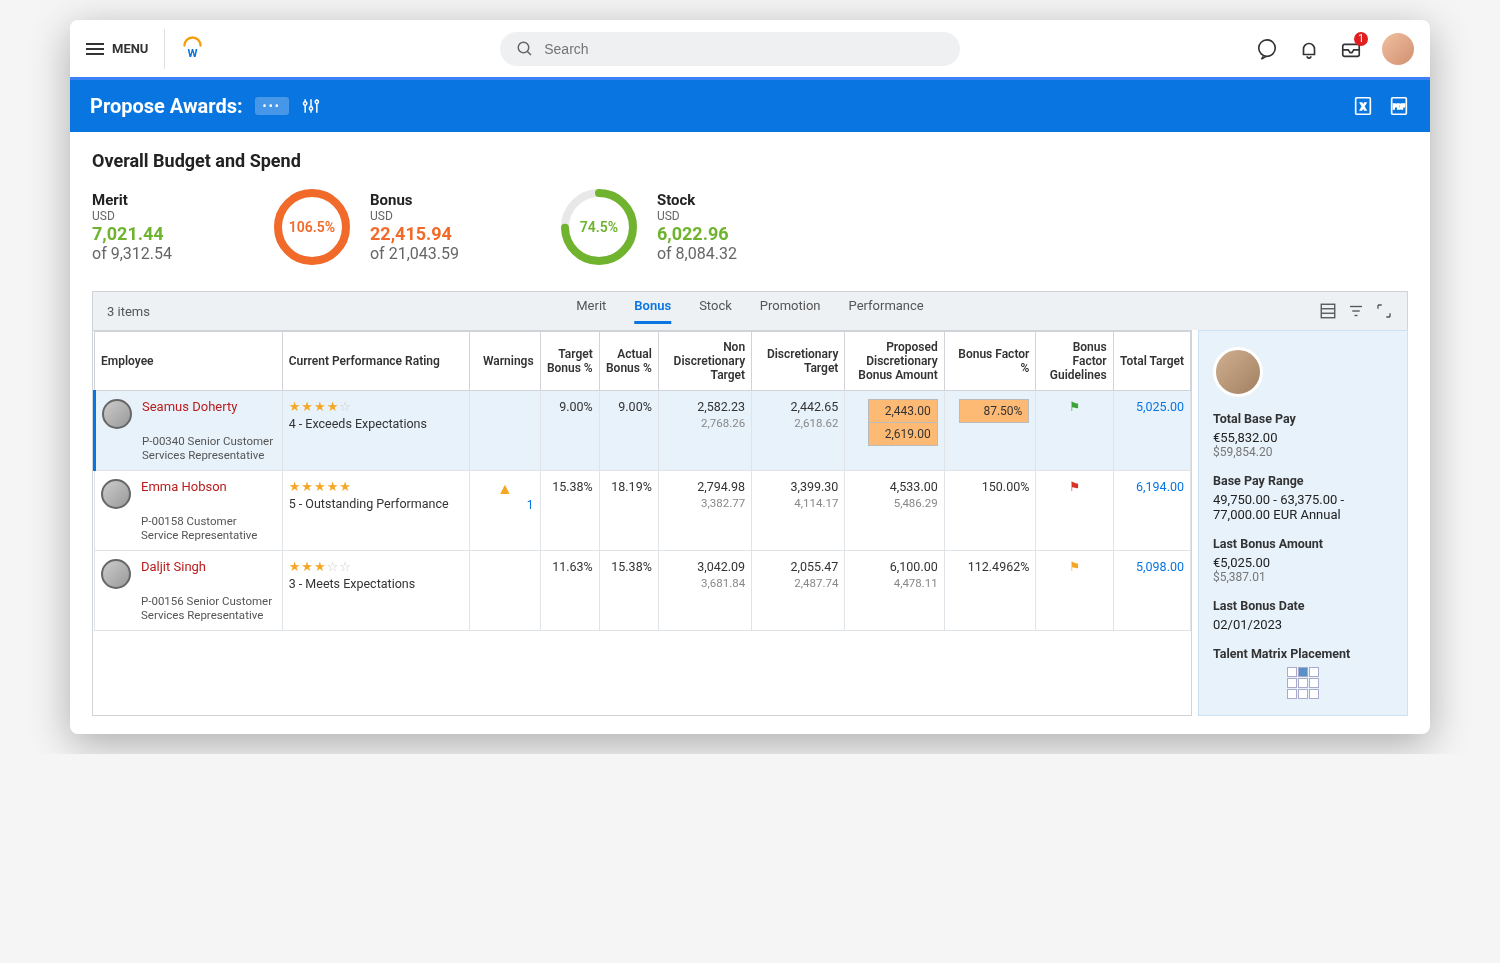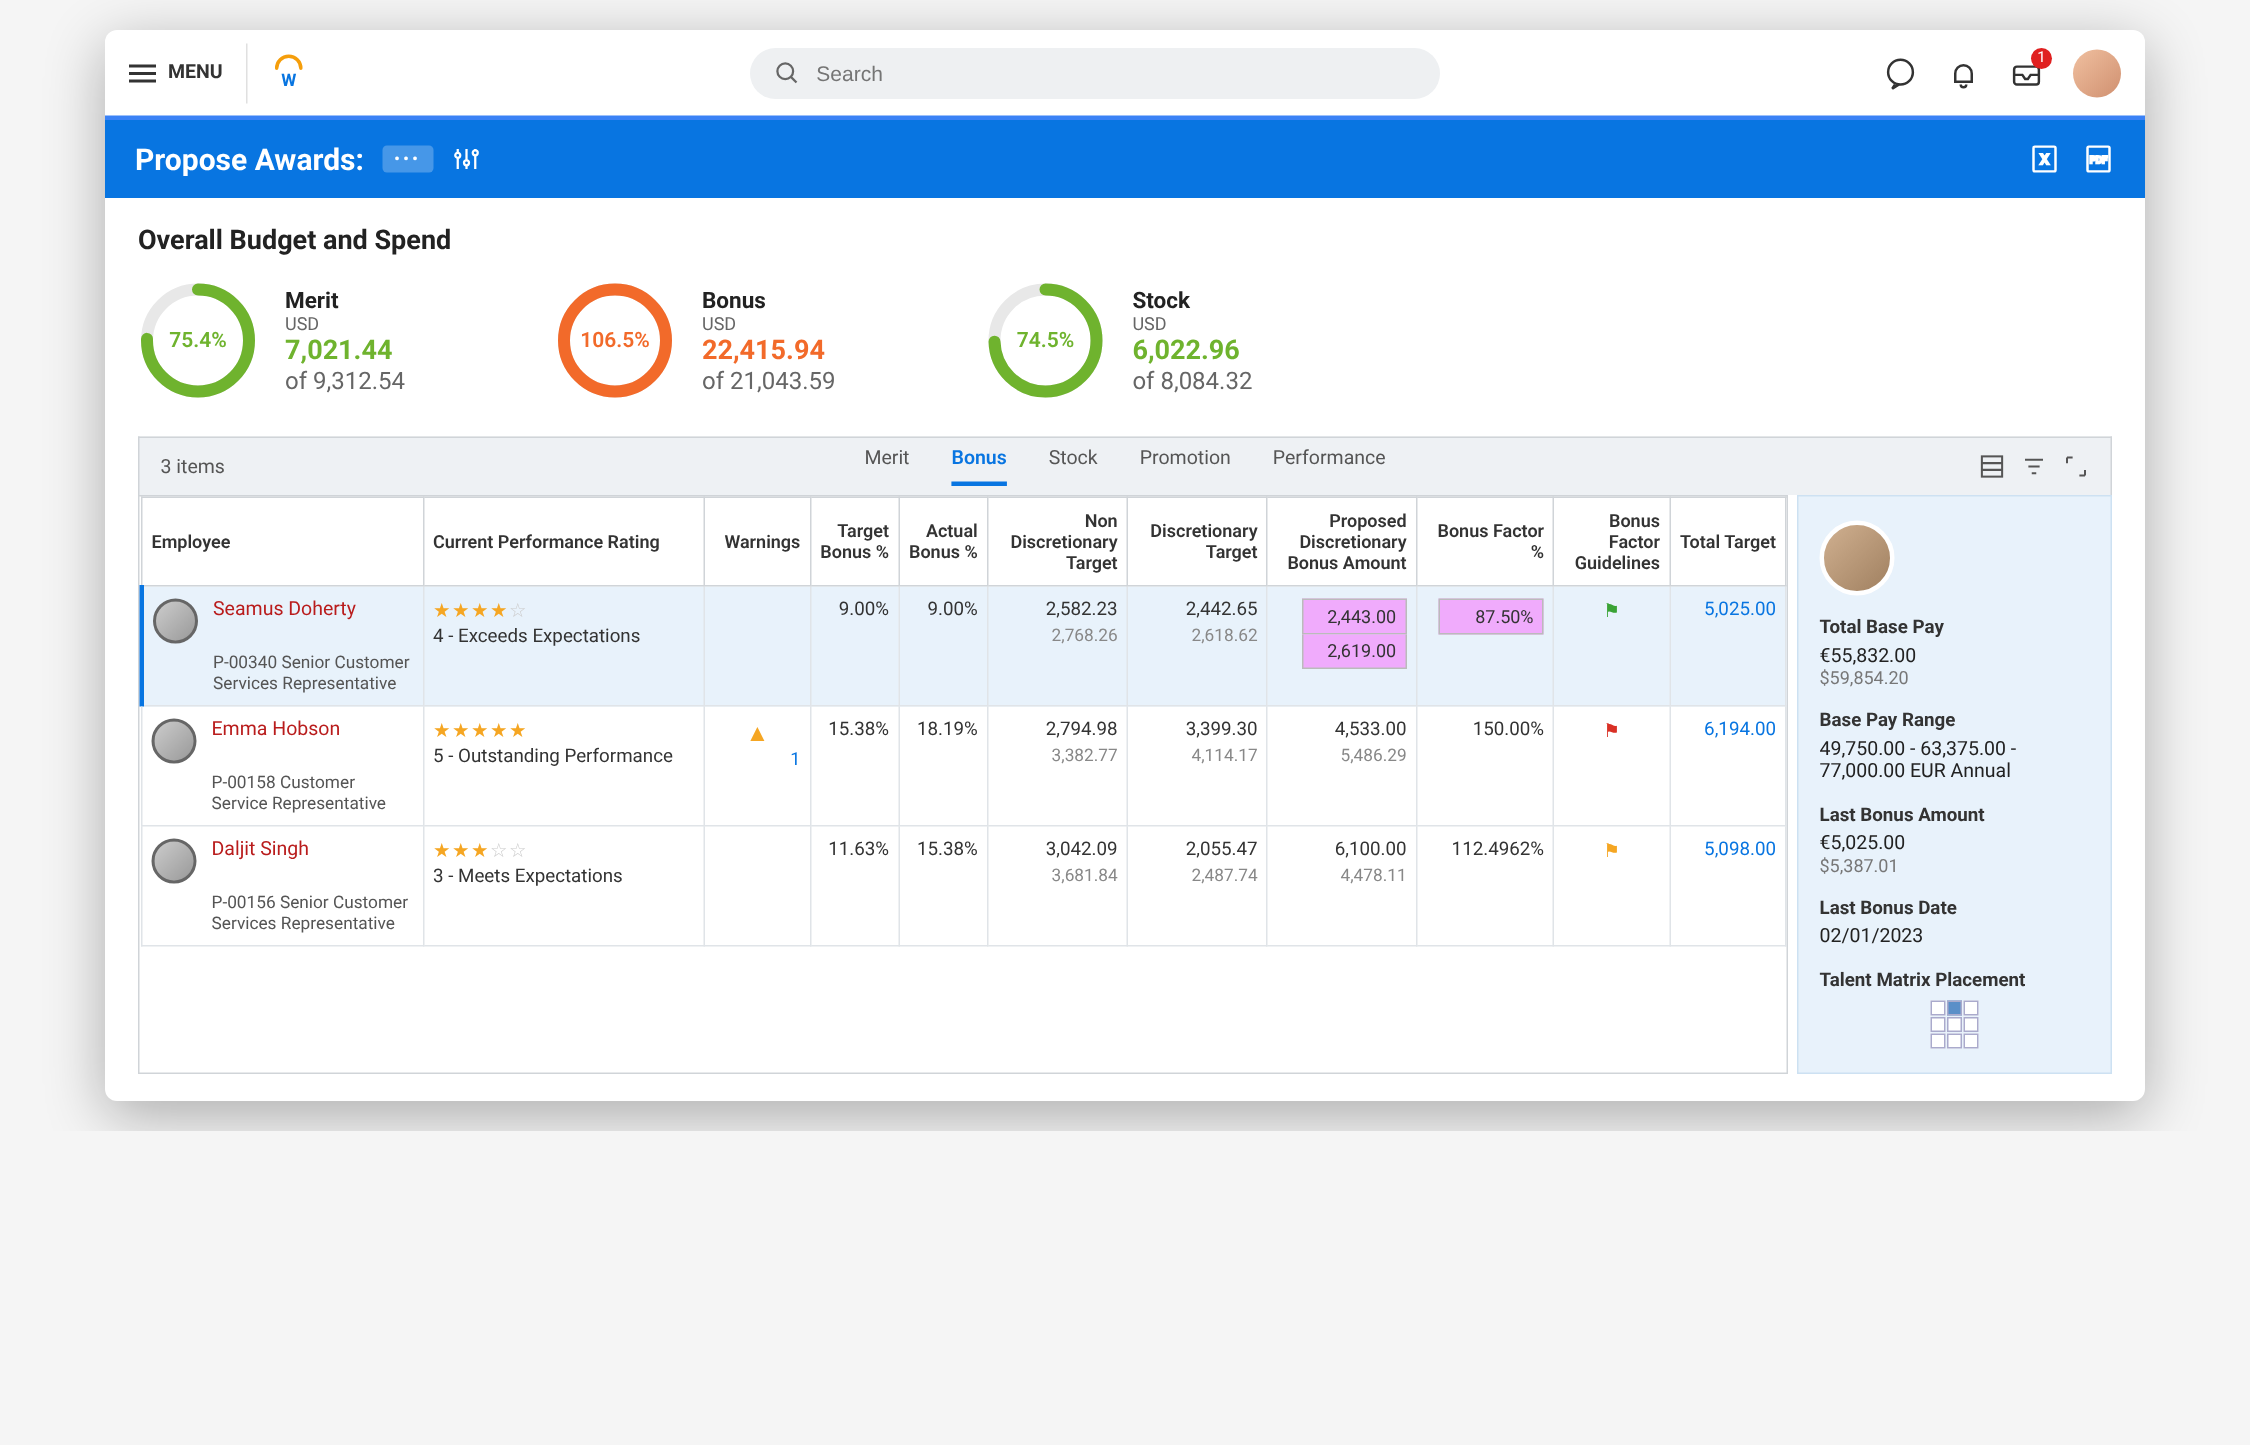--- a/index.html
+++ b/index.html
@@ -75,21 +75,21 @@
 tr.selected td:first-child { border-left: 3px solid #0875e1; }
 .emp-cell { display: flex; gap: 10px; align-items: flex-start; }
 .emp-avatar { width: 30px; height: 30px; border-radius: 50%; background: linear-gradient(135deg,#ccc,#999); flex-shrink: 0; border: 2px solid #666; }
 .emp-name { color: #b91c1c; font-size: 13px; }
 .emp-sub { color: #555; font-size: 11.5px; margin-top: 20px; }
 .stars { color: #f5a623; font-size: 13px; letter-spacing: 1px; }
 .stars .dim { color: #ccc; }
 .rating-text { font-size: 12.5px; color: #333; margin-top: 2px; }
 .subval { color: #888; font-size: 11.5px; margin-top: 2px; }
 .link-val { color: #0875e1; }
-.input-box { border: 1px solid #bbb; padding: 4px 6px; text-align: right; background: #f0abfc; font-size: 12px; display: inline-block; min-width: 70px; }
+.input-box { border: 1px solid #bbb; padding: 4px 6px; text-align: right; background: #fdba74; font-size: 12px; display: inline-block; min-width: 70px; }
 .input-stack { display: flex; flex-direction: column; align-items: flex-end; }
 .warn-tri { color: #f5a623; font-size: 16px; display: block; text-align: center; }
 .warn-num { color: #0875e1; font-size: 12px; text-align: right; display: block; }
 .flag-g { color: #3aa335; }
 .flag-r { color: #d93025; }
 .flag-y { color: #f5a623; }
 </style>
 </head>
 <body>
 
@@ -163,27 +163,20 @@
           <text x="12" y="15" text-anchor="middle" font-size="7" fill="#fff">PDF</text>
         </svg>
     </div>
   </div>
 
   <div class="content">
     <div class="section-title">Overall Budget and Spend</div>
 
     <div class="budget-row" id="budget-row">
         <div class="budget-item">
-    <div class="donut">
-      <svg width="80" height="80">
-        <circle cx="40" cy="40" r="34" stroke="#e8e8e8" stroke-width="8" fill="none"></circle>
-        <circle cx="40" cy="40" r="34" stroke="#6fb32e" stroke-width="8" fill="none" stroke-dasharray="161.07573853485587 213.62830044410595" stroke-linecap="round"></circle>
-      </svg>
-      <div class="donut-text" style="color:#6fb32e">75.4%</div>
-    </div>
     <div class="budget-info">
       <div class="cat">Merit</div>
       <div class="cur">USD</div>
       <div class="amt" style="color:#6fb32e">7,021.44</div>
       <div class="of">of 9,312.54</div>
     </div>
         </div>
         <div class="budget-item">
     <div class="donut">
       <svg width="80" height="80">

